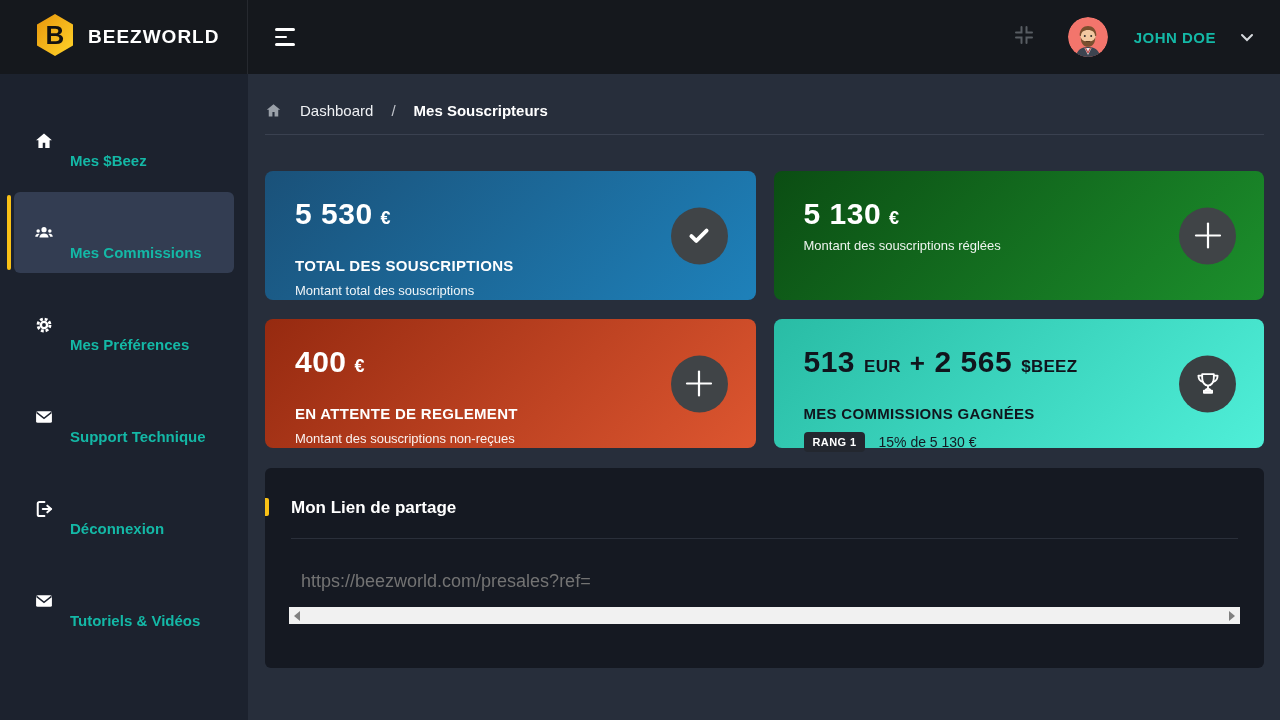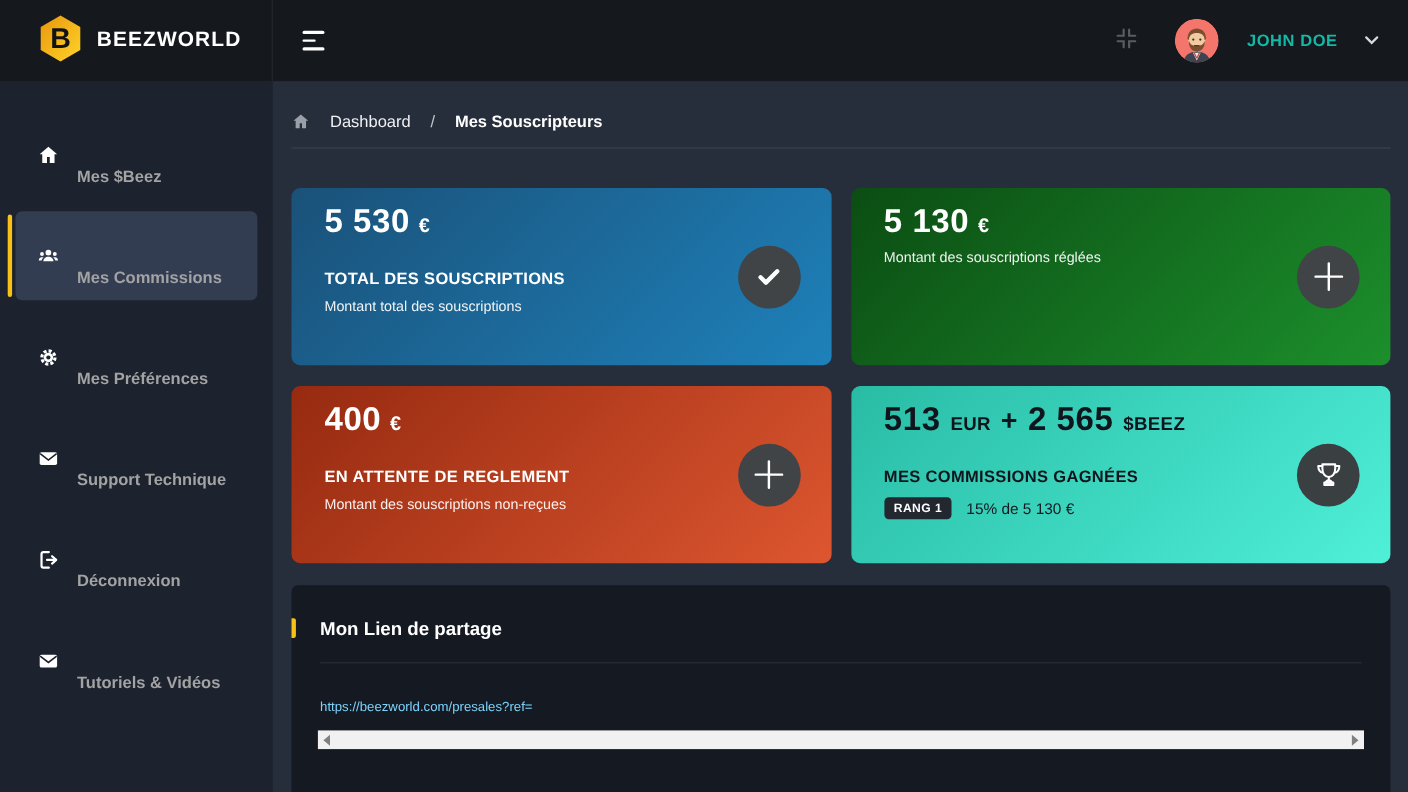--- a/index.html
+++ b/index.html
@@ -19,35 +19,35 @@
   .user-name { color:#14b8a6; font-size:15px; font-weight:800; letter-spacing:.5px; margin-left:26px; }
   .chev { margin-left:24px; cursor:pointer; }
 
   
   .page-body { display:flex; height:646px; }
   .sidebar { width:248px; flex:0 0 248px; background:#1C222E; padding:26px 14px 0 14px; }
   .main { flex:1; background:#272E3B; padding:0 16px 0 17px; overflow:hidden; }
 
   
   .nav-item { display:flex; align-items:center; gap:16px; padding:12px 8px 12px 20px; margin-bottom:11px; border-radius:6px; position:relative; cursor:pointer; }
-  .nav-item .nlabel { color:#a3a3a3; font-size:15px; font-weight:600;margin-top:40px; }
+  .nav-item .nlabel { color:#14b8a6; font-size:15px; font-weight:600;margin-top:40px; }
   .nav-item.active { background:#333D52; }
   .nav-item.active::before { content:""; position:absolute; left:-7px; top:3px; bottom:3px; width:4px; background:#F9C116; border-radius:3px; }
   .nav-icon { width:20px; height:20px; display:flex; align-items:center; justify-content:center; }
 
   
   .breadcrumb { padding-top:28px; display:flex; align-items:center; gap:18px; }
   .bc-root { color:#EFF1F4; font-size:15px; font-weight:500; cursor:pointer; }
   .bc-sep { color:#C2C6CC; font-size:15px; }
   .bc-current { color:#FFFFFF; font-size:15px; font-weight:700; }
   .bc-divider { margin-top:15px; border-bottom:1px solid #3A4150; }
 
   
   .cards { margin-top:36px; display:grid; grid-template-columns:1fr 1fr; gap:19px 18px; }
-  .card { height:161px; border-radius:8px; padding:16px 30px; position:relative; color:#FFFFFF; }
+  .card { height:129px; border-radius:8px; padding:28px 30px; position:relative; color:#FFFFFF; }
   .card-blue  { background:linear-gradient(135deg,#1A5179 0%,#1E81BA 100%); }
   .card-green { background:linear-gradient(135deg,#0B4D13 0%,#1C8F2C 100%); }
   .card-red   { background:linear-gradient(135deg,#962A10 0%,#DD5630 100%); }
   .card-teal  { background:linear-gradient(135deg,#29BCA5 0%,#4FEFD8 100%); color:#10151D; }
   .card-value { font-size:30px; font-weight:700; letter-spacing:.5px; line-height:1; display:flex; align-items:baseline; }
   .card-value .cur { font-size:18px; font-weight:700; margin-left:8px; }
   .card-value .unit { font-size:17px; font-weight:700; margin:0 9px 0 9px; letter-spacing:.3px; }
   .card-value .op { font-size:26px; font-weight:700; margin-right:9px; }
   .card-title { margin-top:28px; font-size:15px; font-weight:600; letter-spacing:.3px; }
   .card-sub { margin-top:9px; font-size:13px; font-weight:400; opacity:.93; }
@@ -55,21 +55,21 @@
   .rank-badge { background:#23272F; color:#FFFFFF; font-size:11px; font-weight:800; letter-spacing:.4px; padding:4px 9px; border-radius:4px; }
   .badge-detail { font-size:14px; font-weight:500; color:#141922; }
   .card-circle { position:absolute; right:28px; top:50%; transform:translateY(-50%); width:57px; height:57px; border-radius:50%; background:#404447; display:flex; align-items:center; justify-content:center; }
   .card-teal .card-circle { background:#3A3F42; }
 
   
   .share-card { margin-top:20px; background:#151922; border-radius:6px; padding:30px 26px 40px 26px; position:relative; height:200px; }
   .share-card::before { content:""; position:absolute; left:0; top:30px; width:4px; height:18px; background:#F9C116; border-radius:0 2px 2px 0; }
   .share-title { color:#FFFFFF; font-size:17px; font-weight:700; }
   .share-divider { margin-top:20px; border-bottom:1px solid #2A2F3A; }
-  .share-link { margin-top:32px; color:#7dd3fc; font-size:12px; font-weight:500; cursor:pointer; }
+  .share-link { margin-top:32px; margin-left:10px; color:#737373; font-size:18px; font-weight:500; cursor:pointer; }
   .hscrollbar { margin-top:15px; margin-left:-2px; margin-right:-2px; height:17px; background:#F1F1F1; display:flex; align-items:center; justify-content:space-between; padding:0 5px; cursor:pointer; }
   .sb-arrow { width:0; height:0; border-style:solid; }
   .sb-left  { border-width:5px 6px 5px 0; border-color:transparent #808080 transparent transparent; }
   .sb-right { border-width:5px 0 5px 6px; border-color:transparent transparent transparent #808080; }
 </style>
 </head>
 <body>
 
 <div class="header">
   <div class="logo-area">

